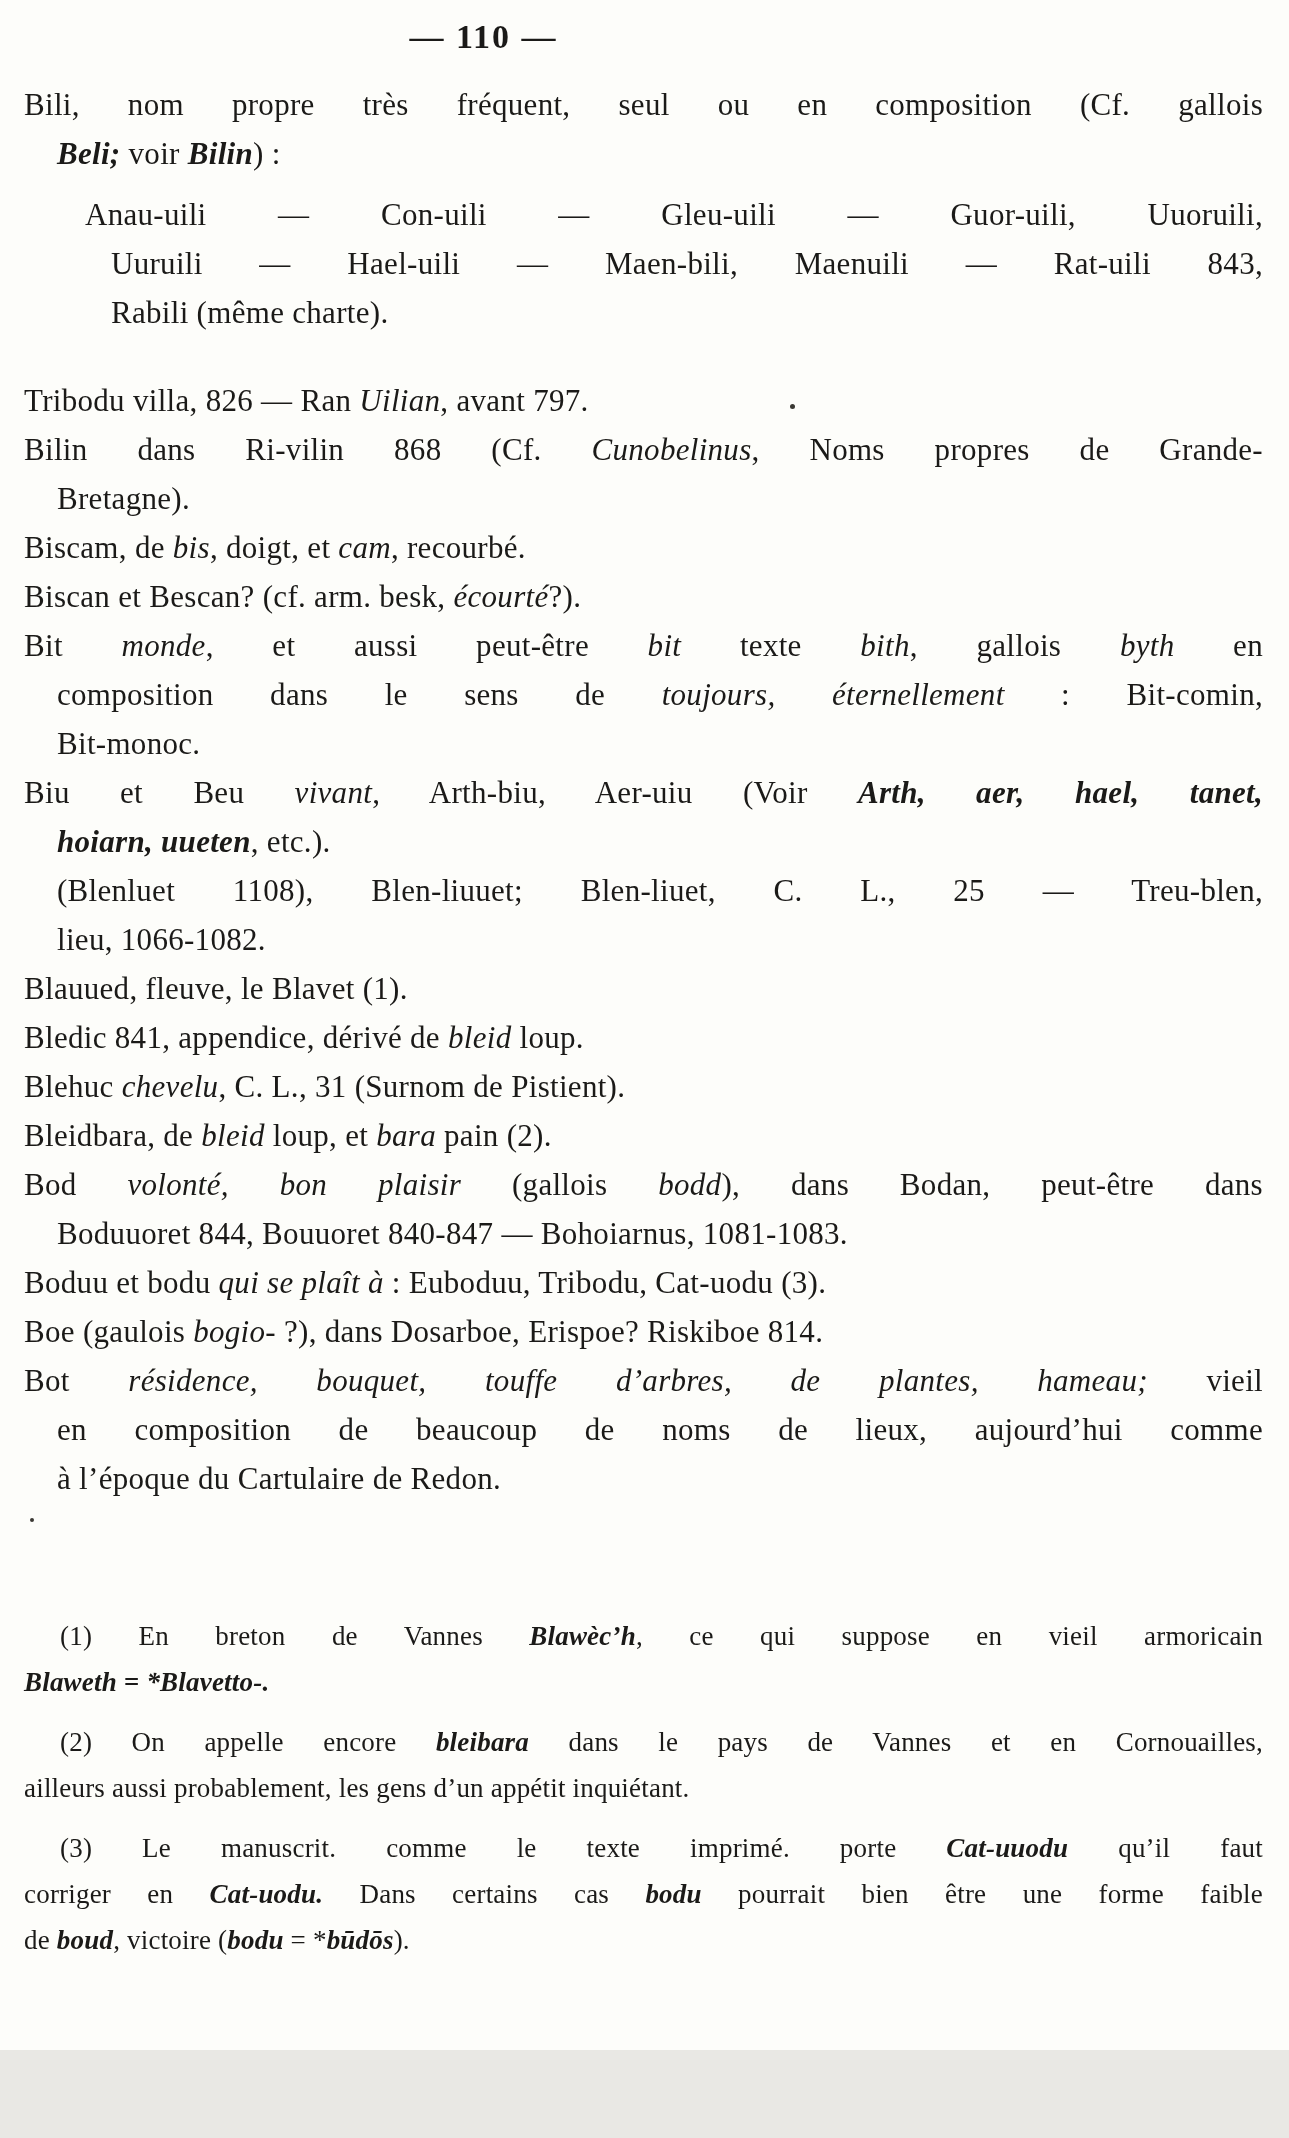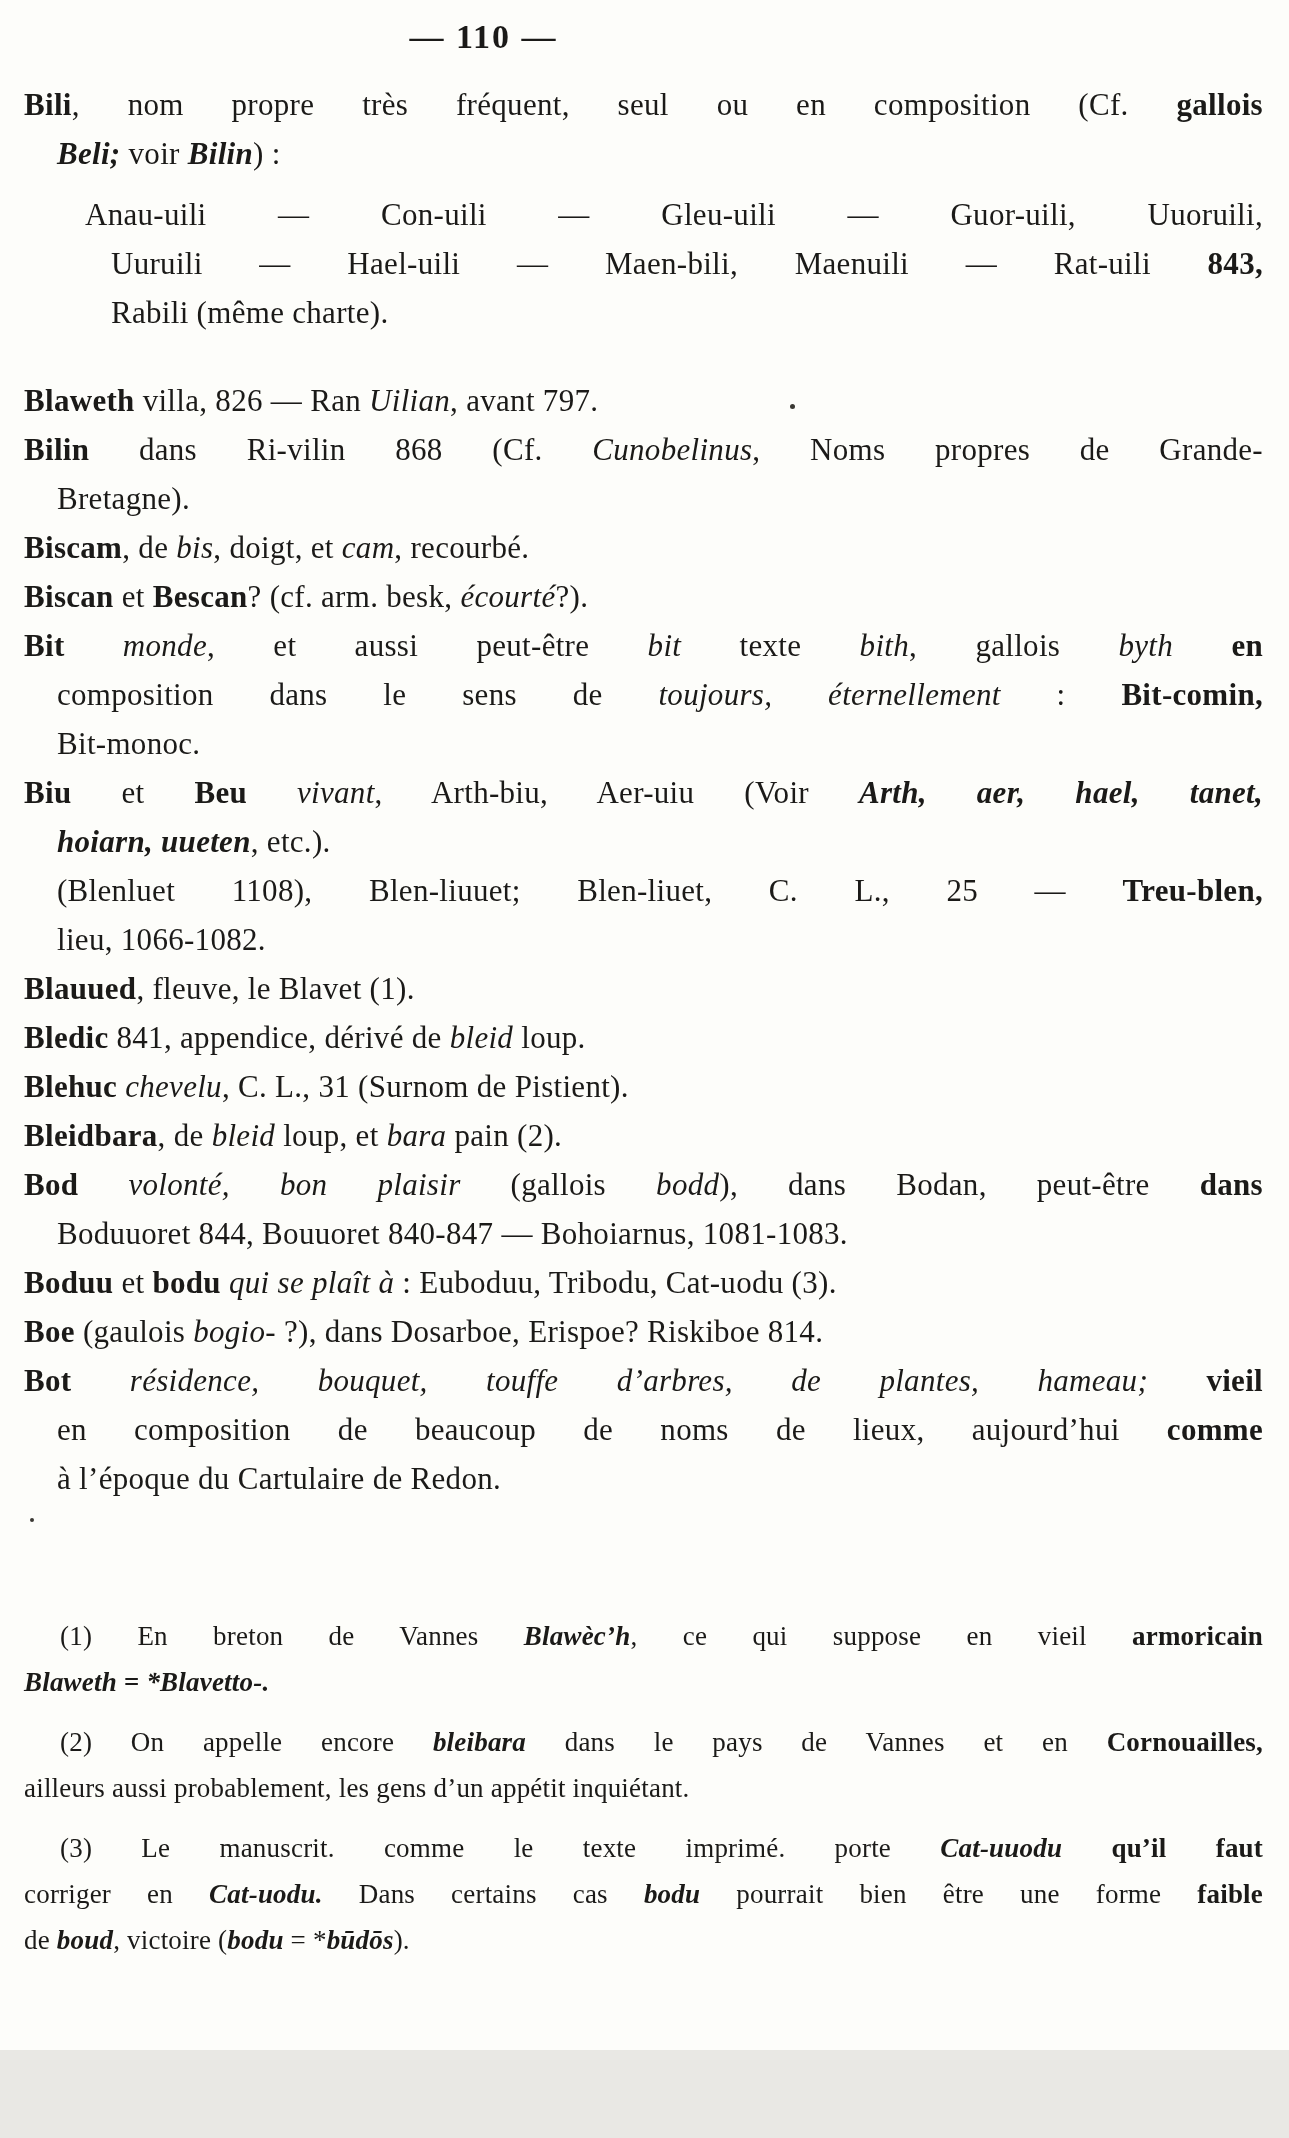--- a/index.html
+++ b/index.html
@@ -23,21 +23,21 @@
     padding-right: 320px;
     margin-bottom: 24px;
   }
   .para { font-size: 31px; line-height: 49px; letter-spacing: 0.3px; }
   .line { text-align: justify; }
   .line.just { text-align-last: justify; }
   .entry .line.cont { padding-left: 33px; }
   .namelist { margin: 12px 0 39px; }
   .namelist .line.first { padding-left: 61px; }
   .namelist .line.cont { padding-left: 87px; }
-  .b  { font-weight: 700; }
+  .b  { font-weight: 400; }
   .i  { font-style: italic; }
   .bi { font-weight: 700; font-style: italic; }
   .footnotes-section { margin-top: 110px; }
   .footnote { font-size: 27px; line-height: 46px; letter-spacing: 0.2px; margin-bottom: 14px; }
   .footnote .line.first { text-indent: 36px; }
   .speck { position: absolute; background: #3a3833; border-radius: 50%; }
 </style>
 </head>
 <body>
 
@@ -48,21 +48,21 @@
       <div class="para entry">
         <div class="line first just"><span class="b">Bili</span><span>, nom propre très fréquent, seul ou en composition (Cf. </span><span class="b">gallois</span></div>
         <div class="line cont"><span class="bi">Beli;</span><span> voir </span><span class="bi">Bilin</span><span>) :</span></div>
       </div>
       <div class="para namelist">
         <div class="line first just"><span>Anau-uili — Con-uili — Gleu-uili — Guor-uili, Uuoruili,</span></div>
         <div class="line cont just"><span>Uuruili — Hael-uili — Maen-bili, Maenuili — Rat-uili </span><span class="b">843,</span></div>
         <div class="line cont"><span>Rabili (même charte).</span></div>
       </div>
       <div class="para entry">
-        <div class="line first"><span class="b">Blaweth</span><span> villa, 826 — Ran </span><span class="i">Uilian</span><span>, avant 797.</span></div>
+        <div class="line first"><span class="b">Tribodu</span><span> villa, 826 — Ran </span><span class="i">Uilian</span><span>, avant 797.</span></div>
       </div>
       <div class="para entry">
         <div class="line first just"><span class="b">Bilin</span><span> dans Ri-vilin 868 (Cf. </span><span class="i">Cunobelinus</span><span>, Noms propres de Grande-</span></div>
         <div class="line cont"><span>Bretagne).</span></div>
       </div>
       <div class="para entry">
         <div class="line first"><span class="b">Biscam</span><span>, de </span><span class="i">bis</span><span>, doigt, et </span><span class="i">cam</span><span>, recourbé.</span></div>
       </div>
       <div class="para entry">
         <div class="line first"><span class="b">Biscan</span><span> et </span><span class="b">Bescan</span><span>? (cf. arm. besk, </span><span class="i">écourté</span><span>?).</span></div>

